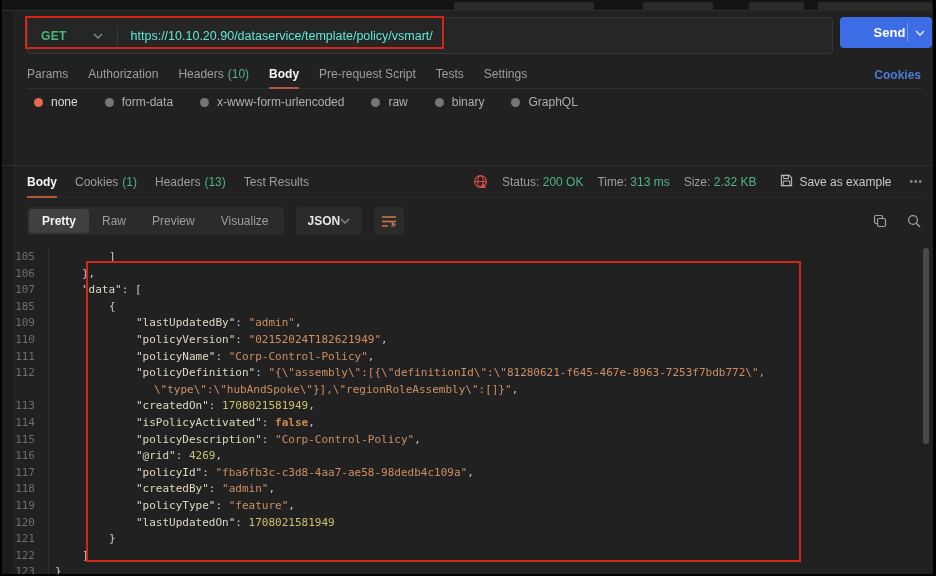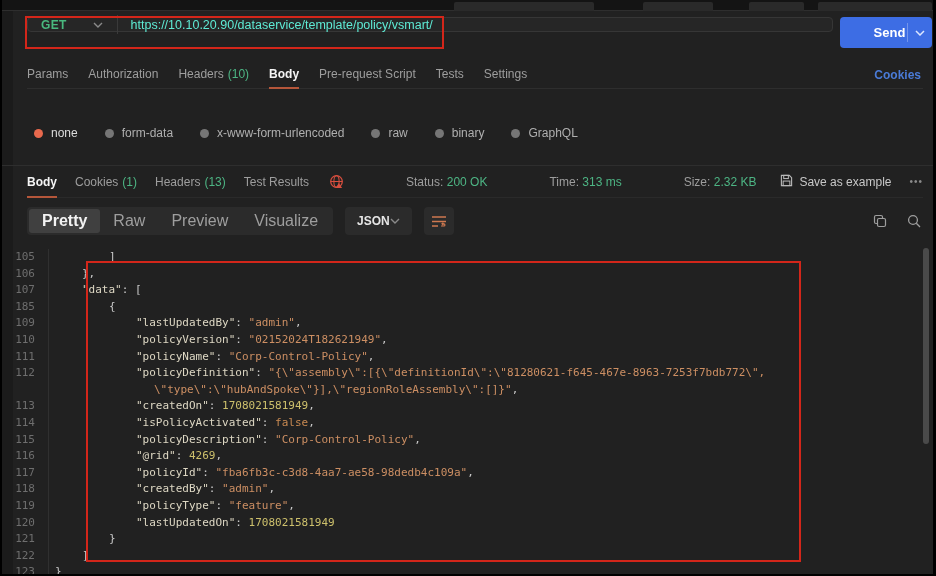--- a/index.html
+++ b/index.html
@@ -7,21 +7,21 @@
   #app {
     position:relative; width:936px; height:576px; overflow:hidden;
     background:#212121; font-family:"Liberation Sans", sans-serif;
     border-left:2px solid #000; border-right:3px solid #000; border-bottom:2px solid #000;
   }
   
   .top-strip { position:absolute; top:0; left:0; right:0; height:11px; background:#141414; border-bottom:1px solid #2e2e2e; }
   .top-strip .chrome-rect { position:absolute; top:2px; height:9px; background:#2a2a2a; border-radius:2px 2px 0 0; }
 
   
-  .url-row { position:absolute; top:17px; left:25px; width:806px; height:15px;
+  .url-row { position:absolute; top:17px; left:25px; width:806px; height:37px;
     background:#262626; border:1px solid #363636; border-radius:4px; display:flex; align-items:center; }
   .method { display:flex; align-items:center; gap:26px; padding:0 14px 0 13px; cursor:pointer; }
   .method-label { color:#49b87e; font-size:12px; font-weight:bold; letter-spacing:.3px; }
   .chev { color:#8a8a8a; display:inline-flex; }
   .url-divider { width:1px; height:19px; background:#3a3a3a; }
   .url-text { padding-left:13px; color:#5eead4; font-size:12.5px; font-weight:500; white-space:nowrap; }
 
   .send-btn { position:absolute; top:17px; left:838px; width:92px; height:31px; background:#3d6de4;
     border-radius:4px; display:flex; align-items:stretch; cursor:pointer; }
   .send-main { flex:1; display:flex; align-items:center; justify-content:center;
@@ -33,63 +33,63 @@
   .req-tabs-row { position:absolute; top:60px; left:25px; right:10px; height:29px;
     border-bottom:1px solid #2e2e2e; display:flex; align-items:center; gap:20px; }
   .tab { position:relative; color:#9e9e9e; font-size:12px; height:100%; display:flex; align-items:center; gap:4px; cursor:pointer; }
   .tab .count { color:#4db584; }
   .tab.active { color:#f5f5f5; font-weight:bold; }
   .tab.active::after { content:""; position:absolute; left:0; right:0; bottom:-1px; height:2px; background:#b5563a; }
   .cookies-link { position:absolute; right:12px; top:60px; height:29px; display:flex; align-items:center;
     color:#4a7bd8; font-size:12px; font-weight:bold; cursor:pointer; }
 
   
-  .radio-row { position:absolute; top:112px; left:32px; height:28px; display:flex; align-items:flex-end; gap:27px; }
+  .radio-row { position:absolute; top:88px; left:32px; height:28px; display:flex; align-items:center; gap:27px; }
   .radio { display:flex; align-items:center; gap:8px; cursor:pointer; }
   .radio .dot { width:9px; height:9px; border-radius:50%; background:#767676; }
   .radio .rlabel { color:#b0b0b0; font-size:12px; }
   .radio.selected .dot { background:#e8694d; }
   .radio.selected .rlabel { color:#dddddd; }
 
   .empty-msg { position:absolute; top:137px; left:0; right:0; text-align:center; color:#565656; font-size:12px; }
 
   
   .resp-divider { position:absolute; top:165px; left:0; right:0; height:1px; background:#2e2e2e; }
   .resp-tabs-row { position:absolute; top:166px; left:25px; right:10px; height:32px;
     border-bottom:1px solid #2a2a2a; display:flex; align-items:center; }
   .resp-tabs { display:flex; align-items:center; gap:18px; height:100%; }
   .resp-meta { margin-left:auto; display:flex; align-items:center; gap:14px; }
-  .meta-pair { font-size:12px; color:#9e9e9e; white-space:nowrap;margin-left:48px; }
+  .meta-pair { font-size:12px; color:#9e9e9e; white-space:nowrap; }
   .meta-pair .val { color:#4db584; }
   .save-example { display:flex; align-items:center; gap:6px; margin-left:10px; color:#c8c8c8; font-size:12px; cursor:pointer; }
   .more-dots { color:#8a8a8a; font-size:10px; letter-spacing:1px; margin-left:4px; cursor:pointer; }
 
   
   .view-row { position:absolute; top:206px; left:25px; right:12px; height:30px; display:flex; align-items:center; gap:12px; }
   .segmented { display:flex; align-items:center; background:#2b2b2b; border-radius:4px; padding:2px; height:28px; }
-  .seg { padding:0 13px; height:24px; display:flex; align-items:center; color:#9e9e9e; font-size:16px; border-radius:3px; cursor:pointer; }
+  .seg { padding:0 13px; height:24px; display:flex; align-items:center; color:#9e9e9e; font-size:12px; border-radius:3px; cursor:pointer; }
   .seg.active { background:#404040; color:#f2f2f2; font-weight:bold; }
   .format-dd { display:flex; align-items:center; background:#2b2b2b; border-radius:4px;
     height:28px; padding:0 12px; color:#e6e6e6; font-size:12px; font-weight:bold; cursor:pointer; }
   .wrap-btn { width:30px; height:28px; background:#2b2b2b; border-radius:4px; display:flex;
     align-items:center; justify-content:center; cursor:pointer; }
   .view-actions { margin-left:auto; display:flex; align-items:center; gap:20px; color:#9e9e9e; }
   .icon-btn { cursor:pointer; display:inline-flex; }
 
   
   .code-area { position:absolute; top:246px; left:0; right:0; bottom:0;
     font-family:"DejaVu Sans Mono", monospace; font-size:11px; line-height:16.6px; padding-top:3px; }
   .code-line { display:flex; white-space:pre; }
   .ln { flex:none; width:46px; text-align:right; padding-right:13px; color:#6e6e6e; }
   .lc { border-left:1px solid #303030; }
   .tok-p { color:#c9c9c9; }
   .tok-k { color:#ded8c4; }
   .tok-s { color:#cd8f63; }
   .tok-num { color:#cdc06c; }
-  .tok-b { color:#c98a52; }
+  .tok-b { color:#c98a52;font-weight:bold; }
 
   .scrollbar-thumb { position:absolute; right:4px; top:248px; width:6px; height:196px; background:#4a4a4a; border-radius:3px; cursor:pointer; }
 
   
   .annot { position:absolute; border:2px solid #d3261a; pointer-events:none; }
   .annot-url { left:23px; top:16px; width:419px; height:33px; }
   .annot-json { left:84px; top:261px; width:715px; height:301px; }
 
   .left-gutter-shade { position:absolute; top:11px; left:0; width:11px; bottom:0; background:#1b1b1b; }
 </style>

